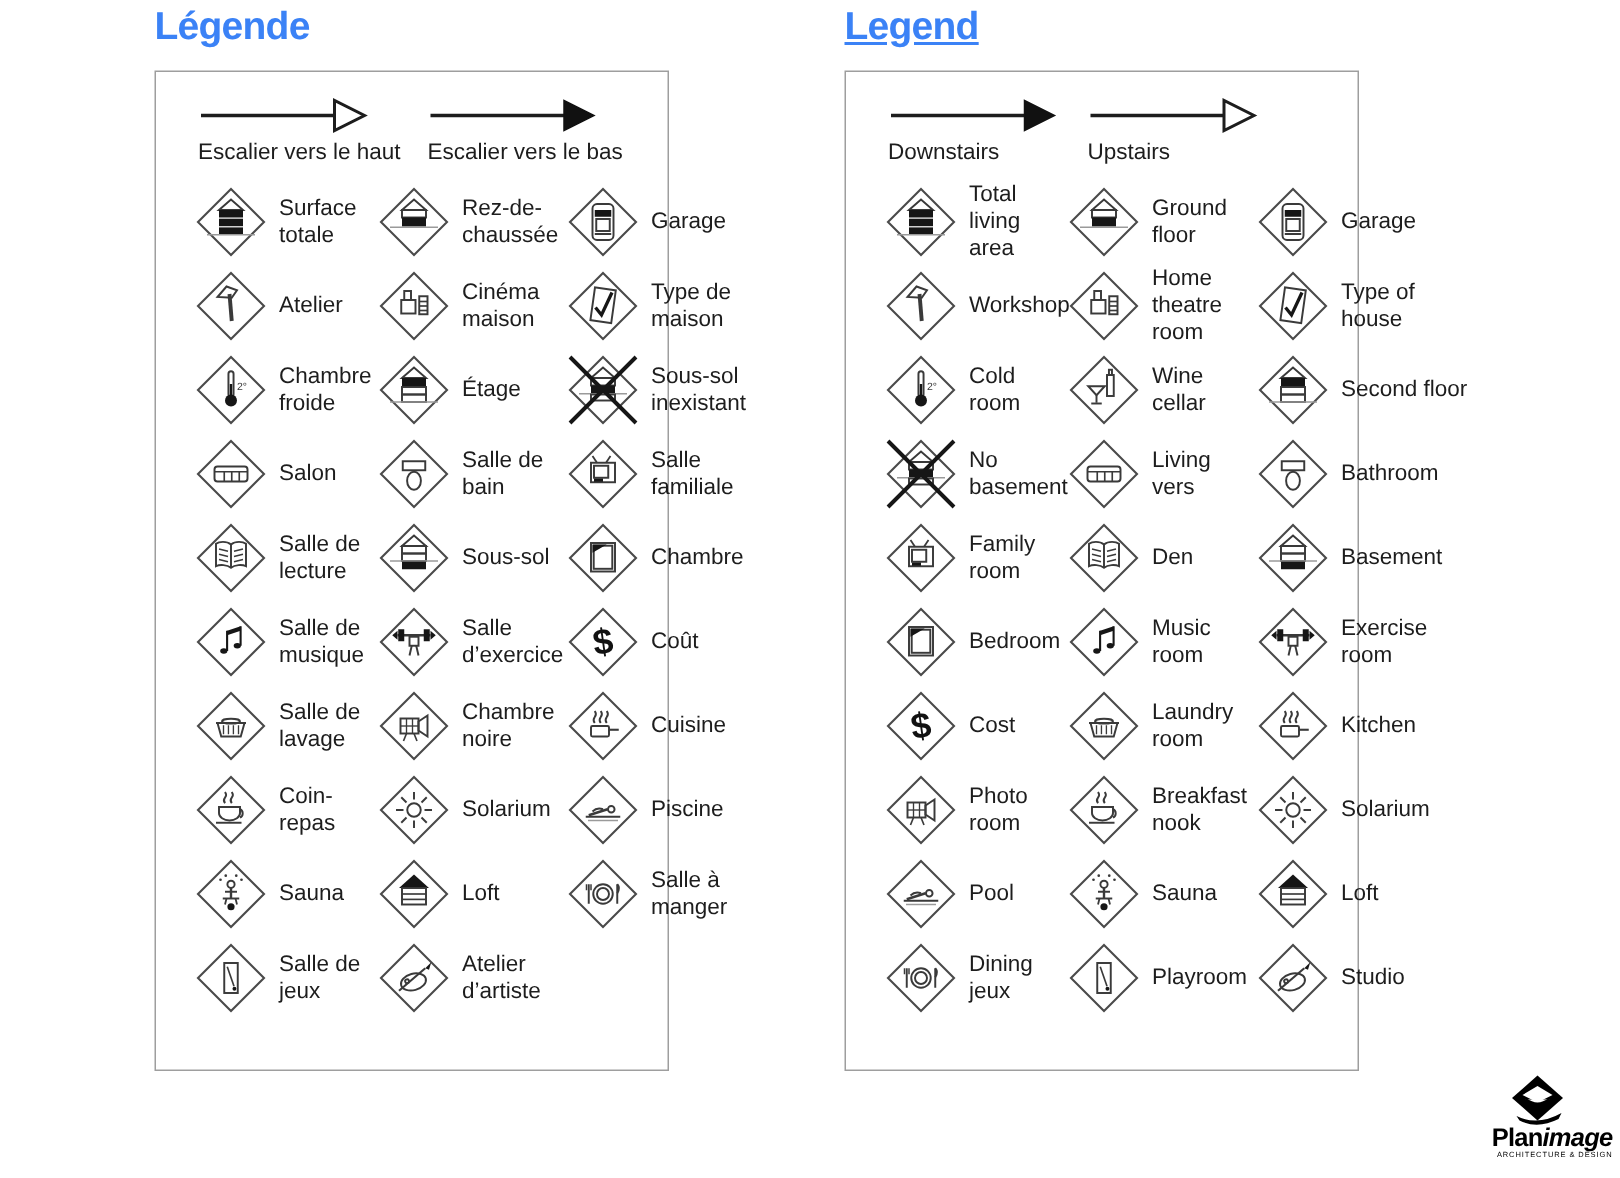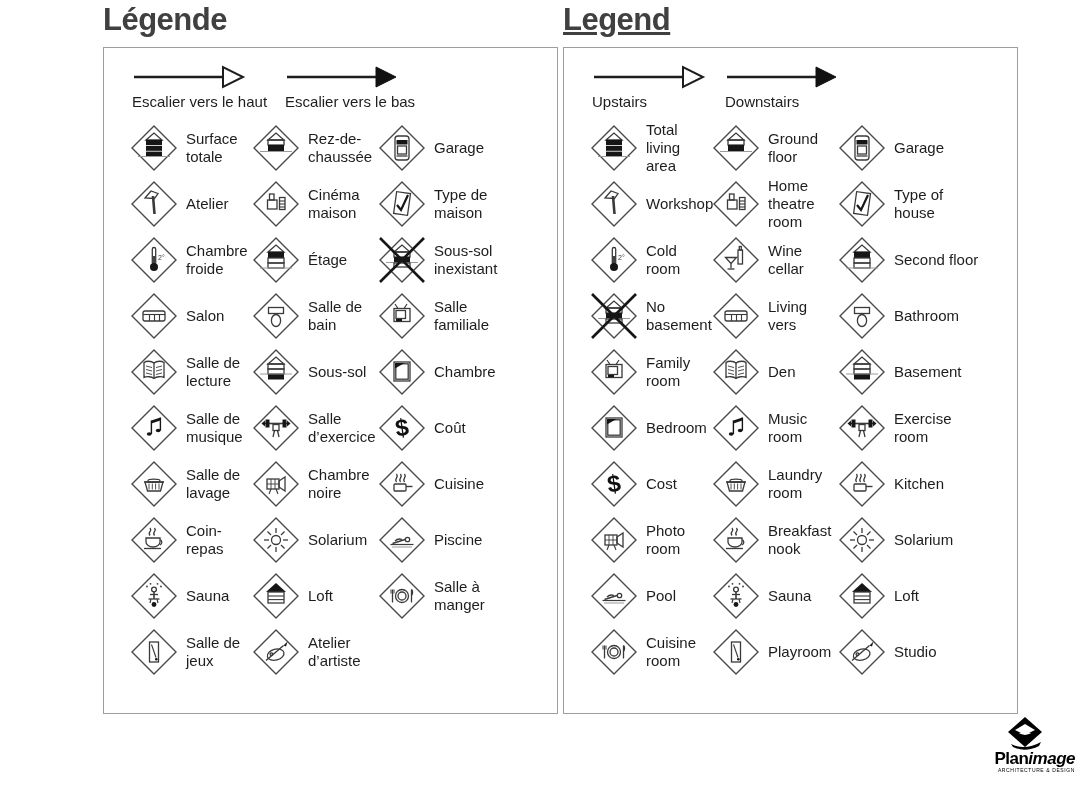--- a/index.html
+++ b/index.html
@@ -1,21 +1,21 @@
 <!DOCTYPE html>
 <html><head>
 <meta charset="utf-8">
 <style>
   html,body{margin:0;padding:0;background:#fff;}
   #stage{position:relative;width:1080px;height:785px;background:#fff;overflow:hidden;
          font-family:"Liberation Sans","DejaVu Sans",sans-serif;color:#1d1d1d;}
-  .panel-title{position:absolute;top:2px;font-size:31px;font-weight:800;letter-spacing:-0.5px;color:#404040;}
+  .panel-title{position:absolute;top:2px;font-size:26px;font-weight:800;letter-spacing:-0.5px;color:#3b82f6;}
   #title-fr{left:103px;}
   #title-en{left:563px;text-decoration:underline;}
-  .panel{position:absolute;top:47px;width:455px;height:667px;border:1.5px solid #9e9e9e;background:#fff;box-sizing:border-box;}
+  .panel{position:absolute;top:47px;width:343px;height:667px;border:1.5px solid #9e9e9e;background:#fff;box-sizing:border-box;}
   #panel-fr{left:103px;}
   #panel-en{left:563px;}
   .arrows-row{display:flex;gap:18px;padding:16px 0 0 28px;}
   .arrow-block{display:flex;flex-direction:column;}
   .arrow-block svg{display:block;height:26px;width:115px;}
   .arrow-label{font-size:15px;margin-top:3px;white-space:nowrap;color:#1d1d1d;}
   .grid{display:grid;grid-template-columns:122px 126px 142px;grid-auto-rows:56px;margin:10px 0 0 26px;}
   .cell{display:flex;align-items:center;gap:8px;}
   .dicon{width:48px;height:48px;flex:0 0 48px;}
   .dicon svg{width:48px;height:48px;display:block;}
@@ -441,30 +441,30 @@
           <span class="lbl">Atelier d’artiste</span>
         </div>
       </div>
   </div>
 
   <div class="panel" id="panel-en">
     <div class="arrows-row">
       <div class="arrow-block">
         <svg viewBox="0 0 115 26">
           <line x1="2" y1="13" x2="91" y2="13" stroke="#1d1d1d" stroke-width="2.4"></line>
-          <polygon points="91,3 91,23 111,13" fill="#fff" stroke="#1d1d1d" stroke-width="2"></polygon>
+          <polygon points="91,3 91,23 111,13" fill="#111" stroke="#111"></polygon>
         </svg>
-        <span class="arrow-label">Upstairs</span>
+        <span class="arrow-label">Downstairs</span>
       </div>
       <div class="arrow-block">
         <svg viewBox="0 0 115 26">
           <line x1="2" y1="13" x2="91" y2="13" stroke="#1d1d1d" stroke-width="2.4"></line>
-          <polygon points="91,3 91,23 111,13" fill="#111" stroke="#111"></polygon>
+          <polygon points="91,3 91,23 111,13" fill="#fff" stroke="#1d1d1d" stroke-width="2"></polygon>
         </svg>
-        <span class="arrow-label">Downstairs</span>
+        <span class="arrow-label">Upstairs</span>
       </div>
     </div>
     <div class="grid">
         <div class="cell">
           <span class="dicon">
             <svg viewBox="0 0 48 48">
               <polygon points="24,2 46,24 24,46 2,24" fill="#fff" stroke="#4a4a4a" stroke-width="1.4"></polygon>
               <polygon points="16,16 24,9 32,16" fill="none" stroke="#3a3a3a" stroke-width="1.3"></polygon>
               <rect x="16" y="16" width="16" height="5" fill="#161616"></rect>
               <rect x="16" y="21.8" width="16" height="5" fill="#161616"></rect>
@@ -826,21 +826,21 @@
               <polygon points="24,2 46,24 24,46 2,24" fill="#fff" stroke="#4a4a4a" stroke-width="1.4"></polygon>
               <circle cx="24" cy="24" r="6.5" fill="none" stroke="#3a3a3a" stroke-width="1.3"></circle>
               <circle cx="24" cy="24" r="4" fill="none" stroke="#3a3a3a" stroke-width="1.3"></circle>
               <line x1="14.5" y1="17.5" x2="14.5" y2="30.5" stroke="#3a3a3a" stroke-width="1.3"></line>
               <line x1="13" y1="17.5" x2="13" y2="21.5" stroke="#3a3a3a" stroke-width="1"></line>
               <line x1="16" y1="17.5" x2="16" y2="21.5" stroke="#3a3a3a" stroke-width="1"></line>
               <line x1="33.5" y1="17.5" x2="33.5" y2="30.5" stroke="#3a3a3a" stroke-width="1.3"></line>
               <path d="M33.5,17.5 q2.2,2.5 0,6" fill="none" stroke="#3a3a3a" stroke-width="1.3"></path>
             </svg>
           </span>
-          <span class="lbl">Cuisine room</span>
+          <span class="lbl">Dining jeux</span>
         </div>
         <div class="cell">
           <span class="dicon">
             <svg viewBox="0 0 48 48">
               <polygon points="24,2 46,24 24,46 2,24" fill="#fff" stroke="#4a4a4a" stroke-width="1.4"></polygon>
               <rect x="19.5" y="14" width="9" height="20" fill="none" stroke="#3a3a3a" stroke-width="1.3"></rect>
               <line x1="21.5" y1="16.5" x2="26" y2="29.5" stroke="#3a3a3a" stroke-width="1.1"></line>
               <circle cx="26.3" cy="31.2" r="1.3" fill="#161616"></circle>
             </svg>
           </span>

